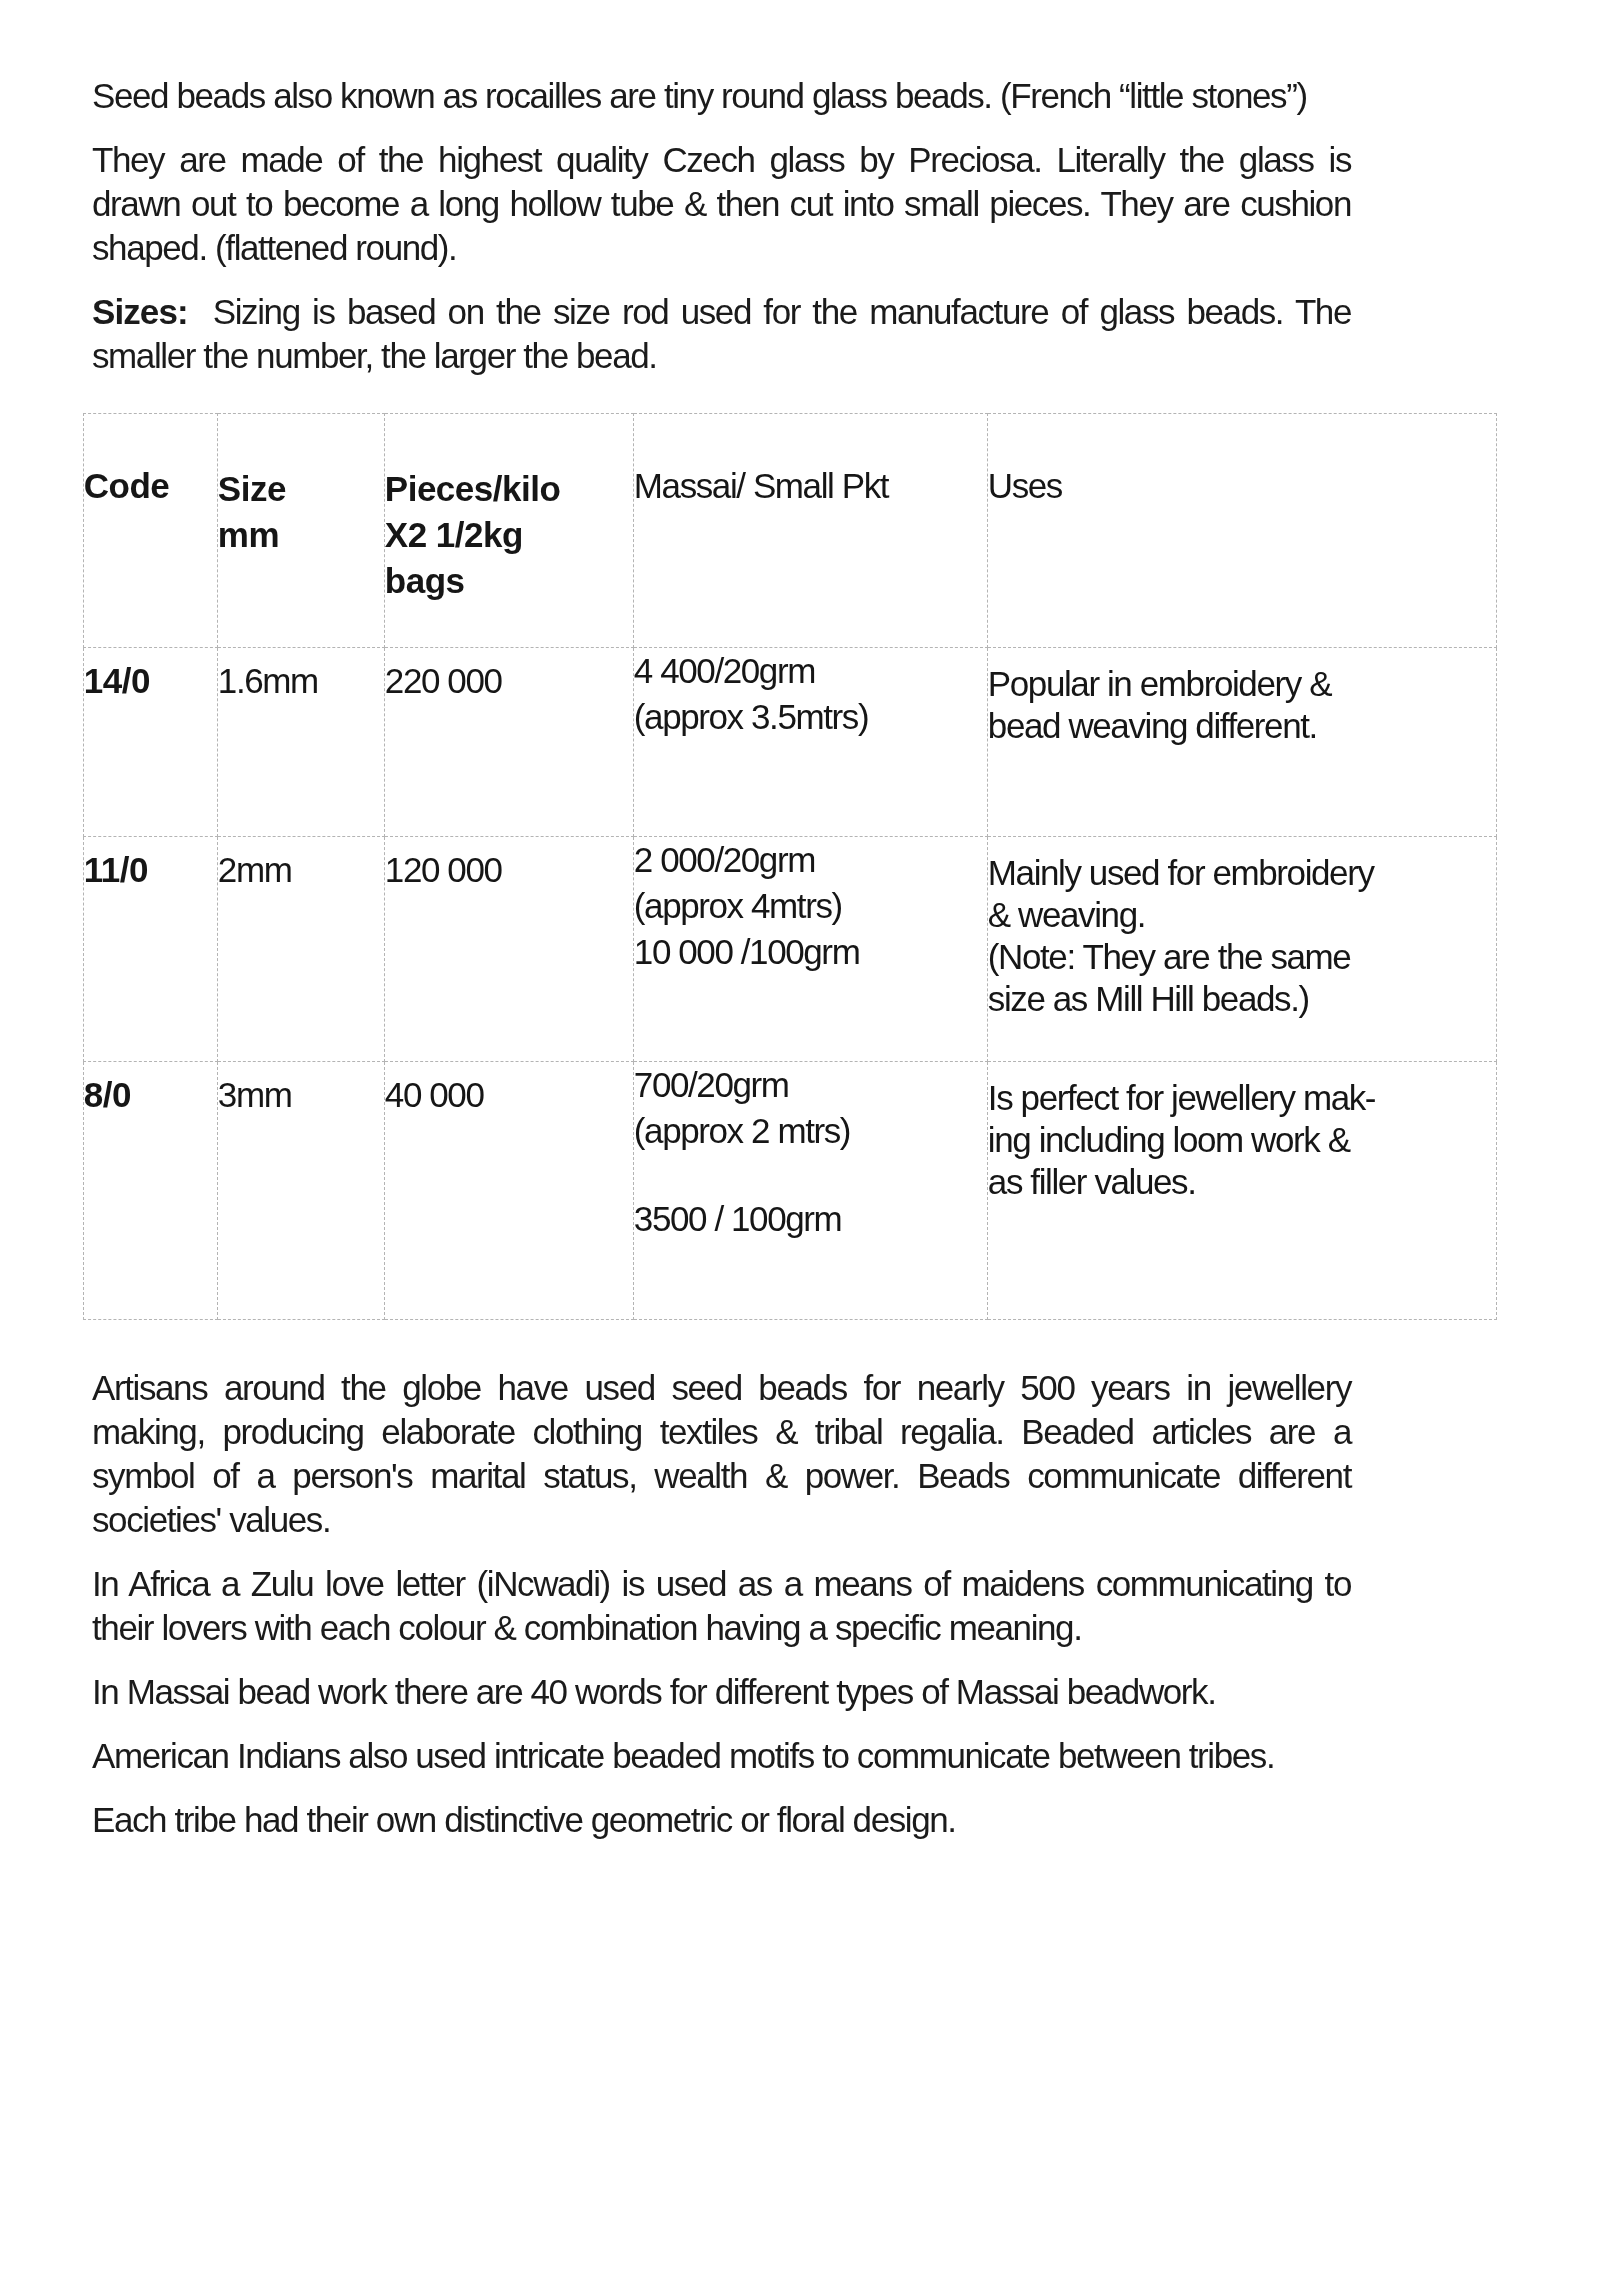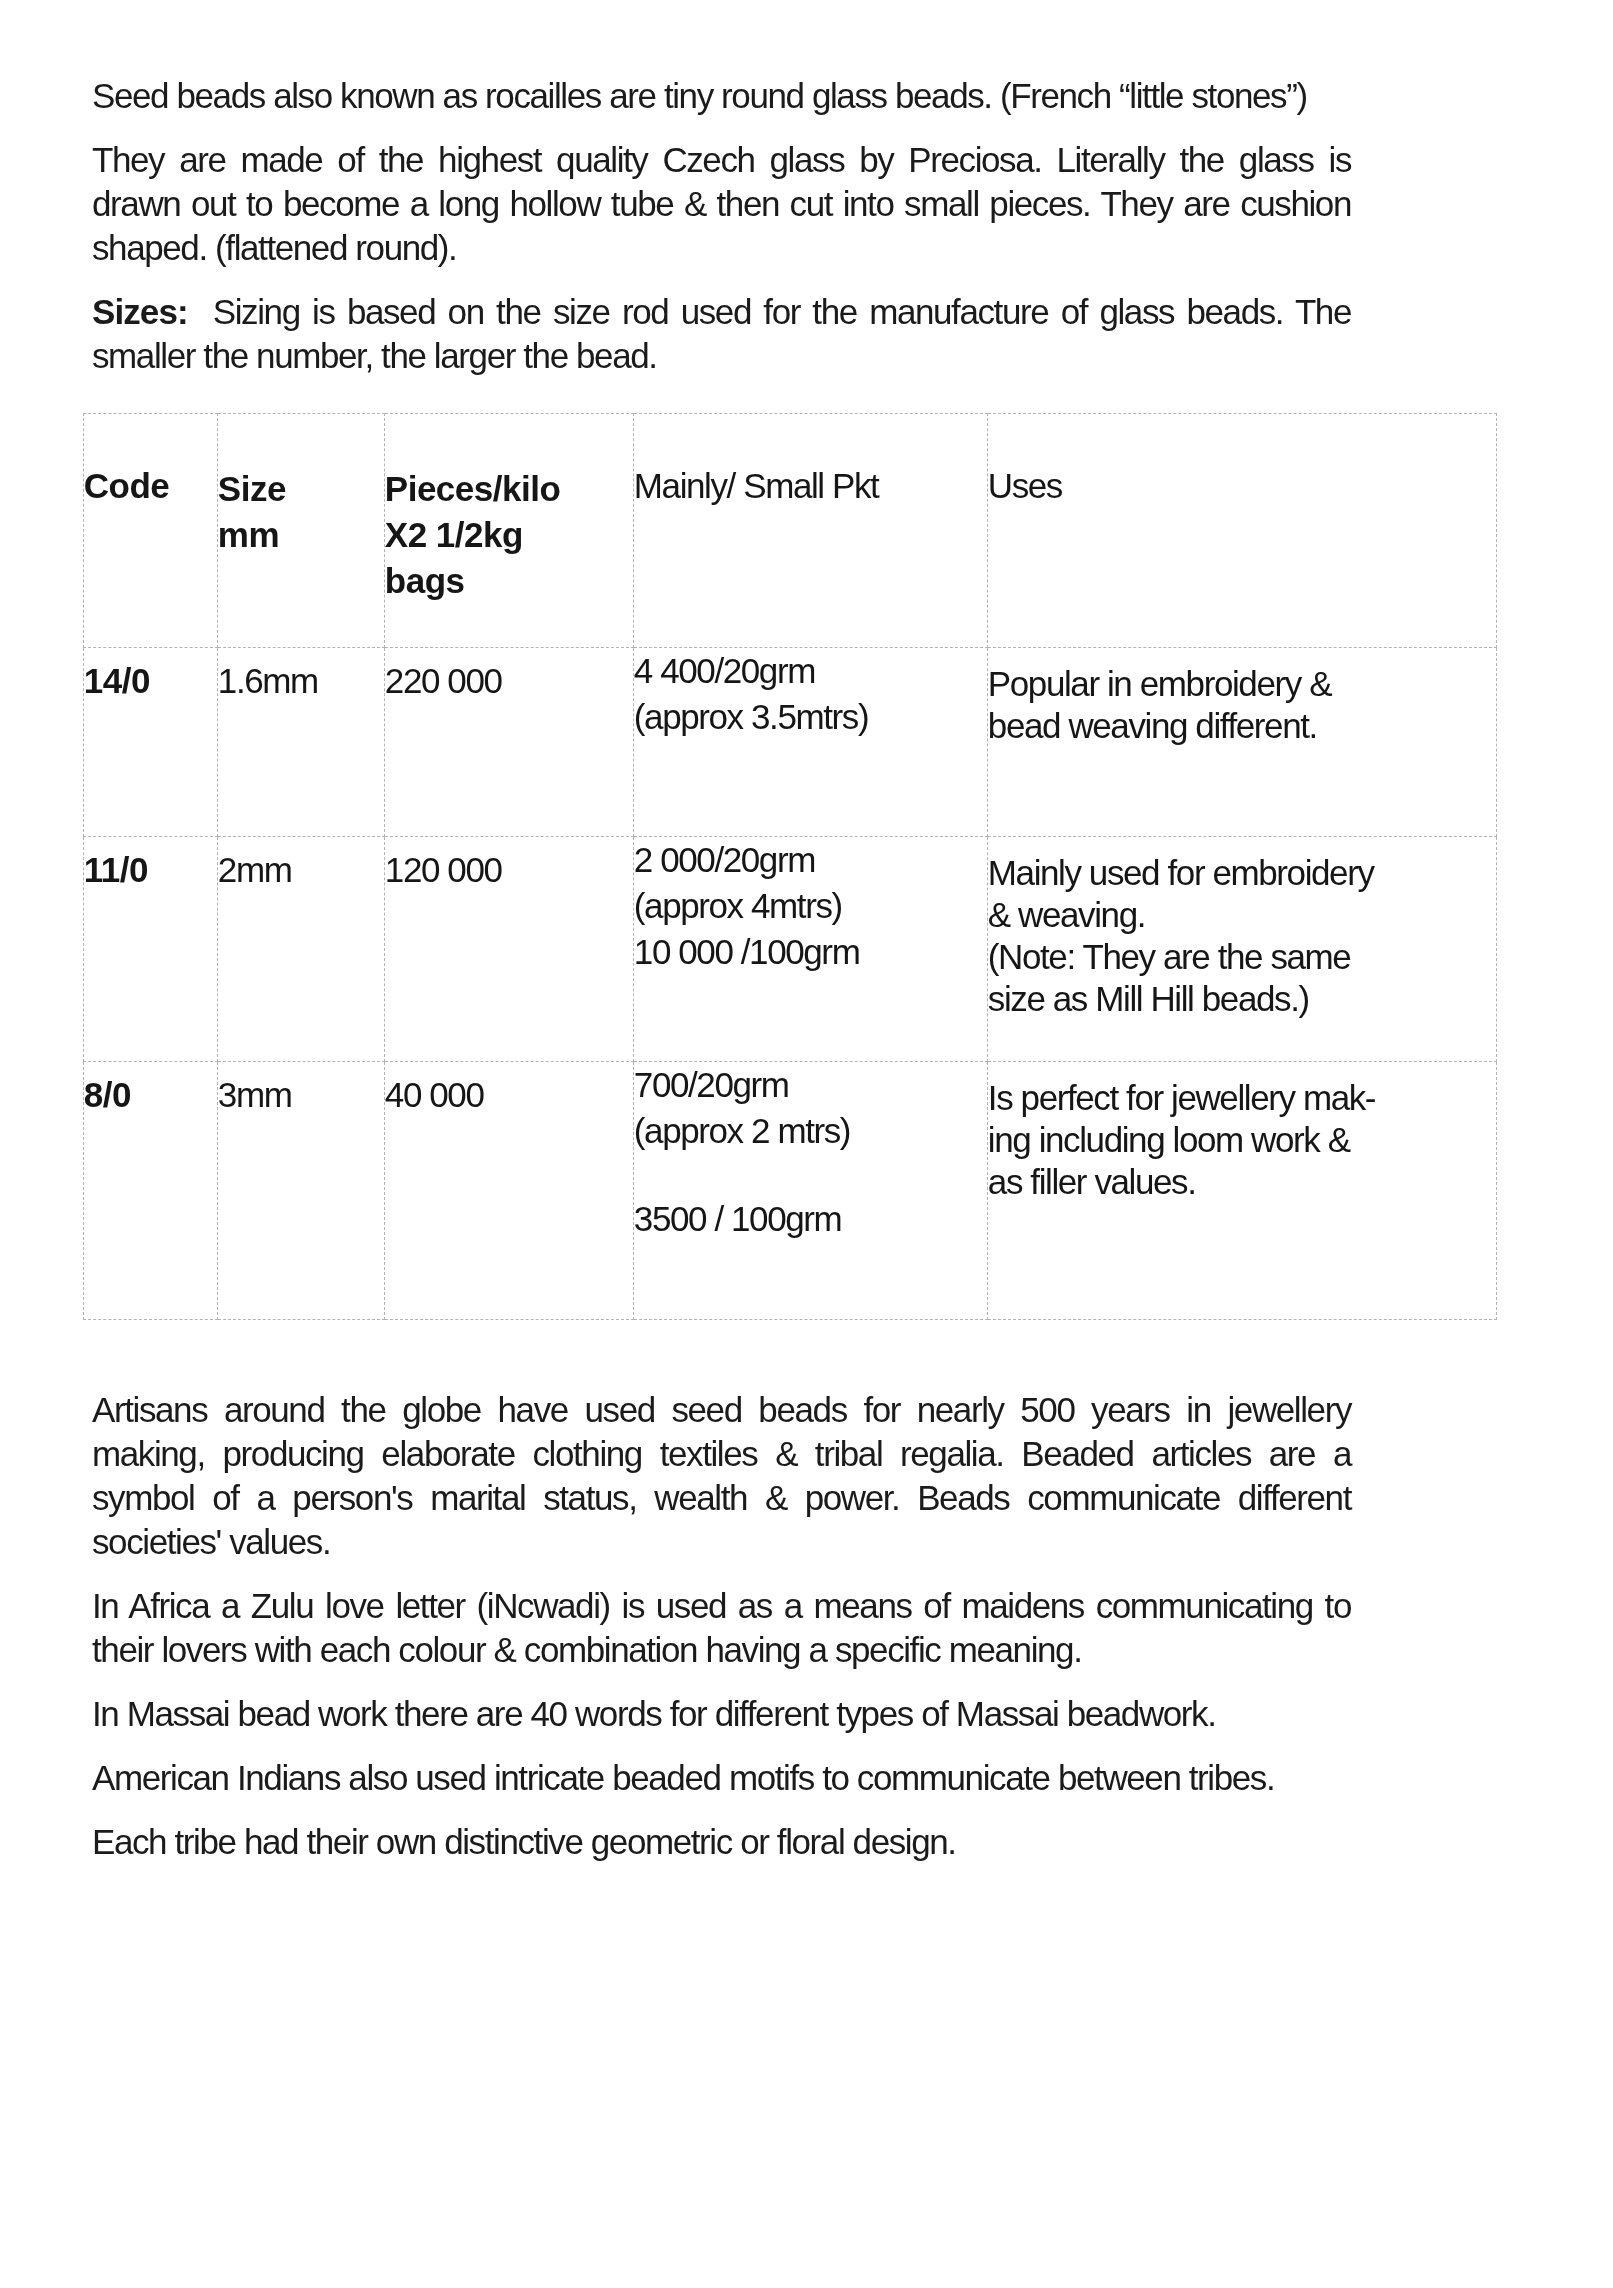--- a/index.html
+++ b/index.html
@@ -56,21 +56,21 @@
   td.code-cell { font-weight: bold; letter-spacing: -0.5px; padding-top: 13px !important; }
   td.size-cell, td.kilo-cell { padding-top: 13px !important; }
   td.pkt-cell  { vertical-align: middle; }
   td.uses-cell { padding-top: 14.8px !important; }
 
   .cell-line { line-height: 46px; }
   .cell-line:empty { height: 42px; }
   .uses-cell .cell-line { line-height: 42px; }
   .hdr-line { line-height: 46px; }
 
-  .outro-block { margin-top: 68px; }
+  .outro-block { margin-top: 46px; }
 </style>
 </head>
 <body>
 
 <div class="page">
 
   <p class="para">Seed beads also known as rocailles are tiny round glass beads. (French “little stones”)</p>
 
   <p class="para">They are made of the highest quality Czech glass by Preciosa. Literally the glass is drawn out to become a long hollow tube &amp; then cut into small pieces. They are cushion shaped. (flattened round).</p>
 
@@ -89,21 +89,21 @@
         <th class="th-bold">Code</th>
         <th class="th-bold">
           <div class="hdr-line">Size</div>
           <div class="hdr-line">mm</div>
         </th>
         <th class="th-bold">
           <div class="hdr-line">Pieces/kilo</div>
           <div class="hdr-line">X2 1/2kg</div>
           <div class="hdr-line">bags</div>
         </th>
-        <th>Mainly/ Small Pkt</th>
+        <th>Massai/ Small Pkt</th>
         <th>Uses</th>
       </tr>
     </thead>
     <tbody>
 
       <tr class="r1">
         <td class="code-cell">14/0</td>
         <td class="size-cell">1.6mm</td>
         <td class="kilo-cell">220 000</td>
         <td class="pkt-cell">

